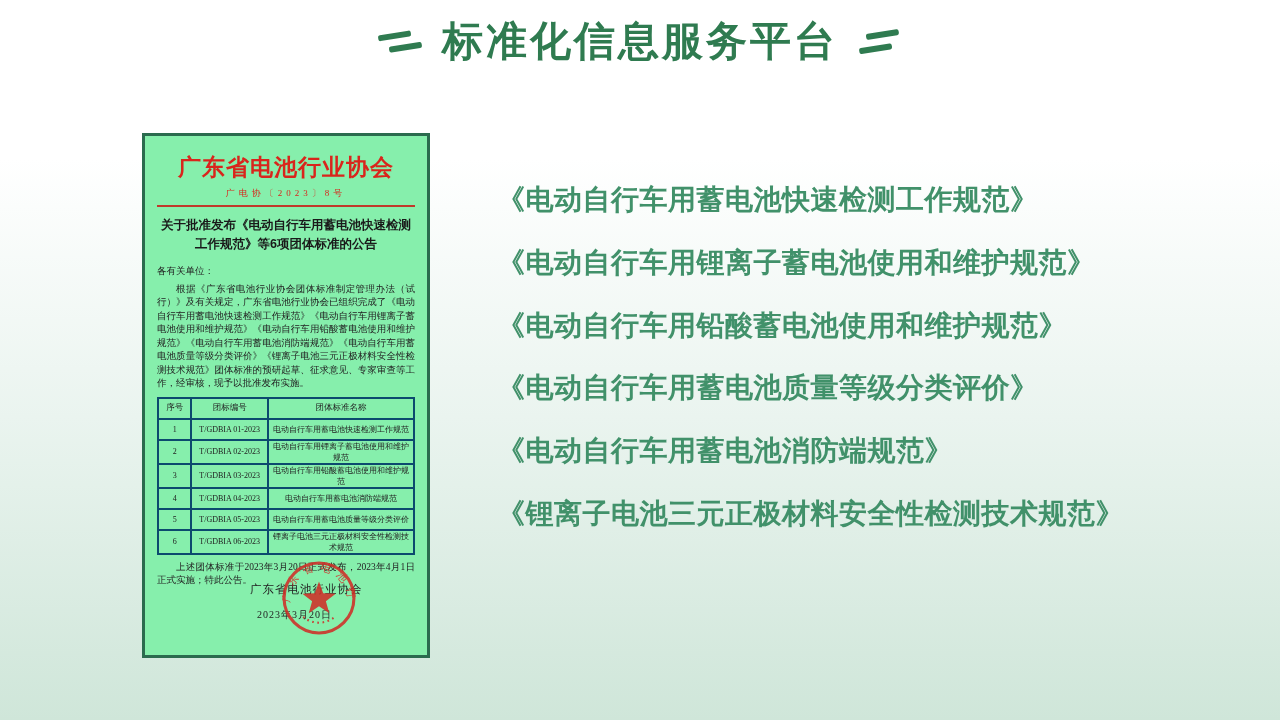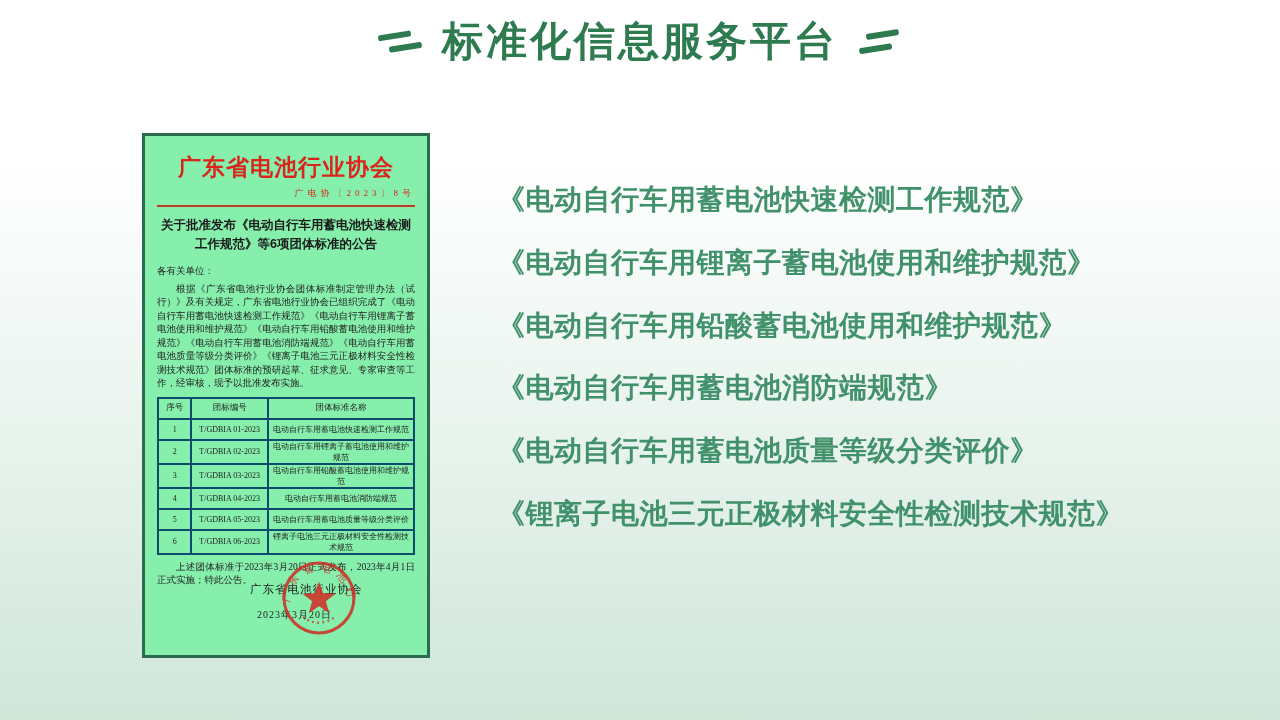--- a/index.html
+++ b/index.html
@@ -34,21 +34,21 @@
     box-sizing:border-box;background:#86efac;
     border:3px solid var(--doc-border,#2b6b4e);
     padding:10px 12px;overflow:hidden;
   }
   .doc .org{
     margin:6px 0 0 0;text-align:center;
     font-family:"Liberation Serif",serif;font-weight:700;
     font-size:23px;letter-spacing:1px;color:var(--doc-red,#d9251c);
   }
   .doc .docno{
-    margin-top:4px;text-align:right;
+    margin-top:4px;text-align:center;
     font-family:"Liberation Serif",serif;
     font-size:9px;letter-spacing:4px;color:var(--doc-red,#d9251c);
   }
   .doc .redline{margin-top:5px;height:2px;background:#c0392b;}
   .doc .heading{
     margin:9px 2px 0 2px;text-align:center;
     font-size:12.5px;font-weight:700;line-height:1.55;color:#1a1a1a;
     font-family:"Liberation Sans",sans-serif;
   }
   .doc .salutation{
@@ -181,18 +181,18 @@
         <textPath href="#sealArc" startOffset="4">广东省电池行业协会</textPath>
       </text>
       <path d="M 20.6,54.4 A 24,24 0 0 0 51.4,54.4" fill="none" stroke="#cf2f28" stroke-width="2" stroke-dasharray="1.6 3.4"></path>
     </svg>
   </section>
 
   <ul class="standards">
     <li>《电动自行车用蓄电池快速检测工作规范》</li>
     <li>《电动自行车用锂离子蓄电池使用和维护规范》</li>
     <li>《电动自行车用铅酸蓄电池使用和维护规范》</li>
+    <li>《电动自行车用蓄电池质量等级分类评价》</li>
     <li>《电动自行车用蓄电池消防端规范》</li>
-    <li>《电动自行车用蓄电池质量等级分类评价》</li>
     <li>《锂离子电池三元正极材料安全性检测技术规范》</li>
   </ul>
 
 </div>
 
 </body></html>

